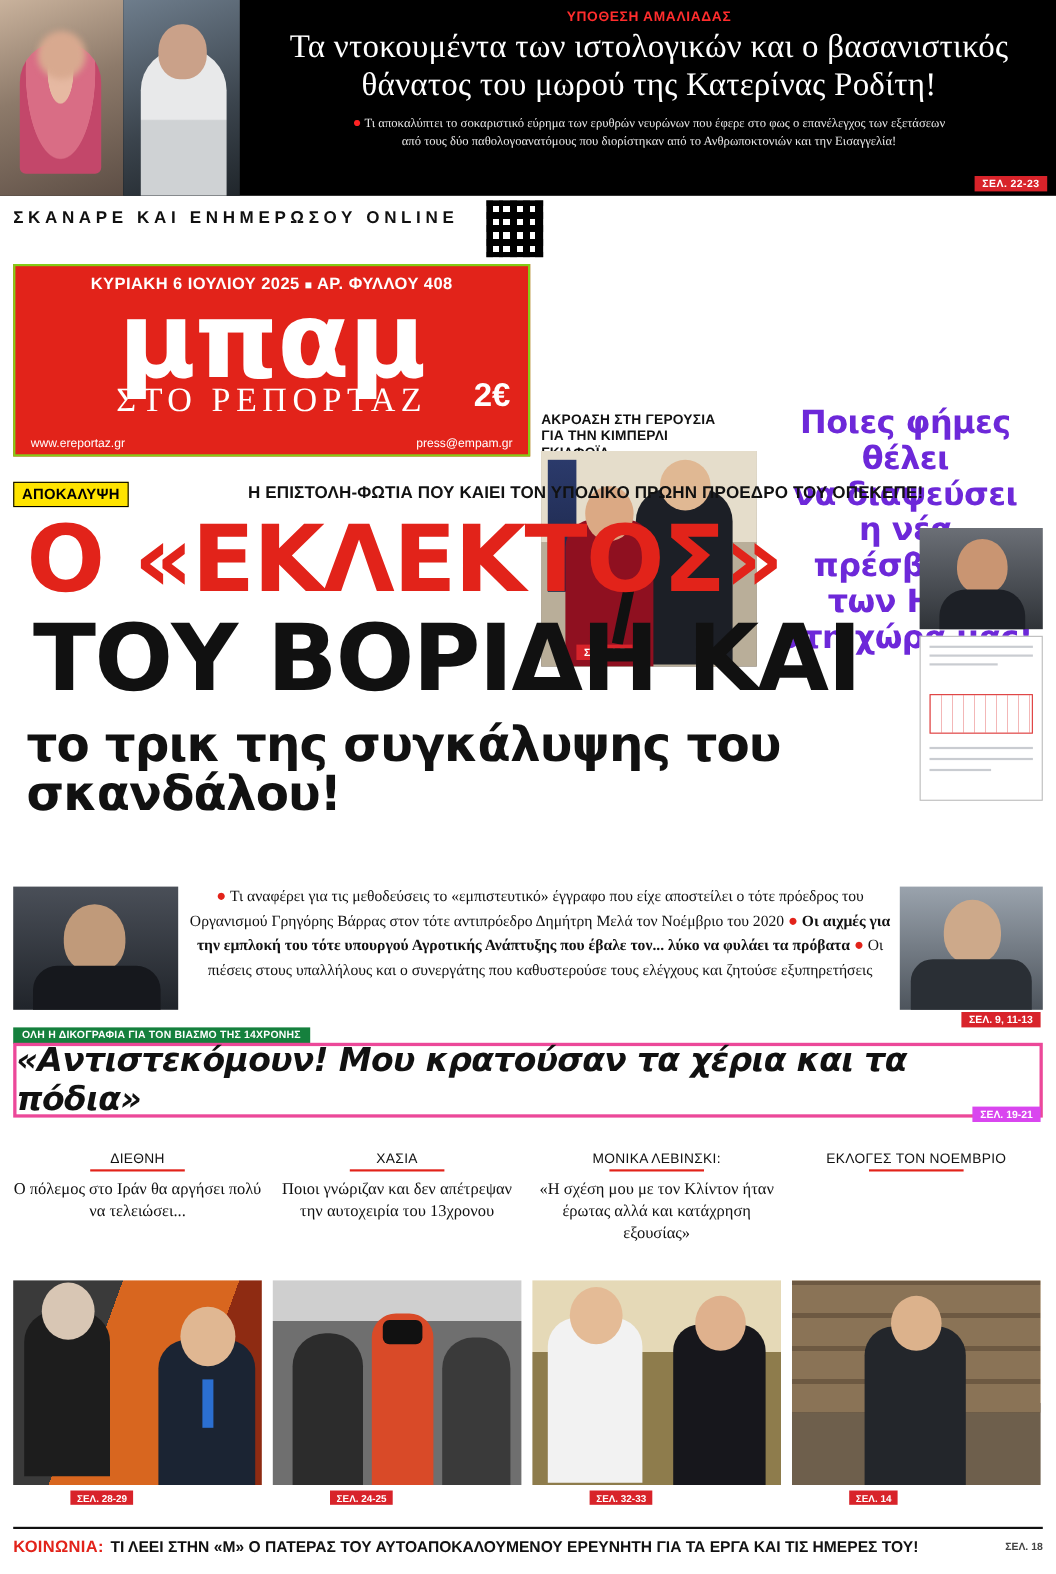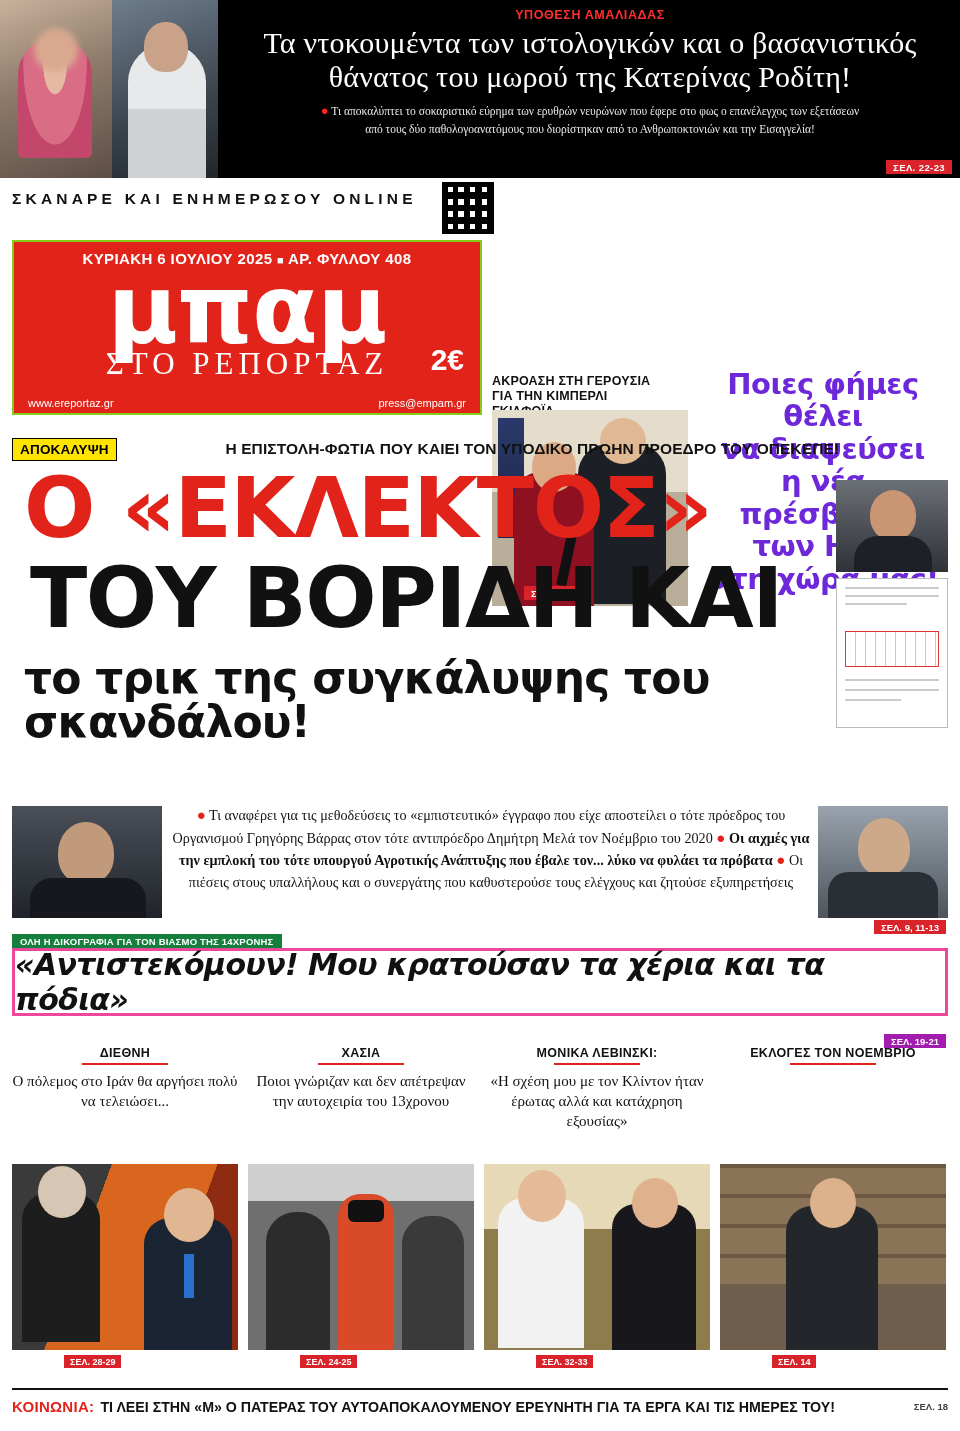--- a/index.html
+++ b/index.html
@@ -198,29 +198,29 @@
     font-weight:700; padding:2px 8px; letter-spacing:.2px;
   }
   .quote-box {
     position:absolute; left:0; top:14px; width:936px; height:68px; border:3px solid #ec4899;
     display:flex; align-items:center; justify-content:center;font-style:italic;
   }
   .quote-box .t {
     font-family:"DejaVu Sans", sans-serif; font-weight:700; font-size:30px; color:#111; letter-spacing:-.6px;
   }
   .quote-sel {
-    position:absolute; right:2px; top:100px; background:#a21caf; color:#fff;
+    position:absolute; right:2px; top:72px; background:#d946ef; color:#fff;
     font-size:9.5px; font-weight:700; padding:1.5px 7px;
   }
 
   
   .cols { position:absolute; left:12px; top:1046px; width:936px; height:330px; display:flex; gap:10px; }
   .col { width: 226px; position:relative; }
   .col .cat {
-    text-align:center; font-size:12.5px; font-weight:700; color:#111; letter-spacing:.3px;
+    text-align:center; font-size:12.5px; font-weight:400; color:#111; letter-spacing:.3px;
     padding-bottom:3px;
   }
   .col .catline { width:86px; height:2px; background:#e2231a; margin:0 auto 7px; }
   .col .txt {
     text-align:center; font-family:"Liberation Serif", serif; font-size:15px; line-height:1.32; color:#111;
     min-height: 76px;
   }
   .col .pic { position:absolute; left:0; top:118px; width:226px; height:186px; overflow:hidden; }
   .col .sel {
     position:absolute; left:52px; bottom:8px; background:#d8232a; color:#fff;

